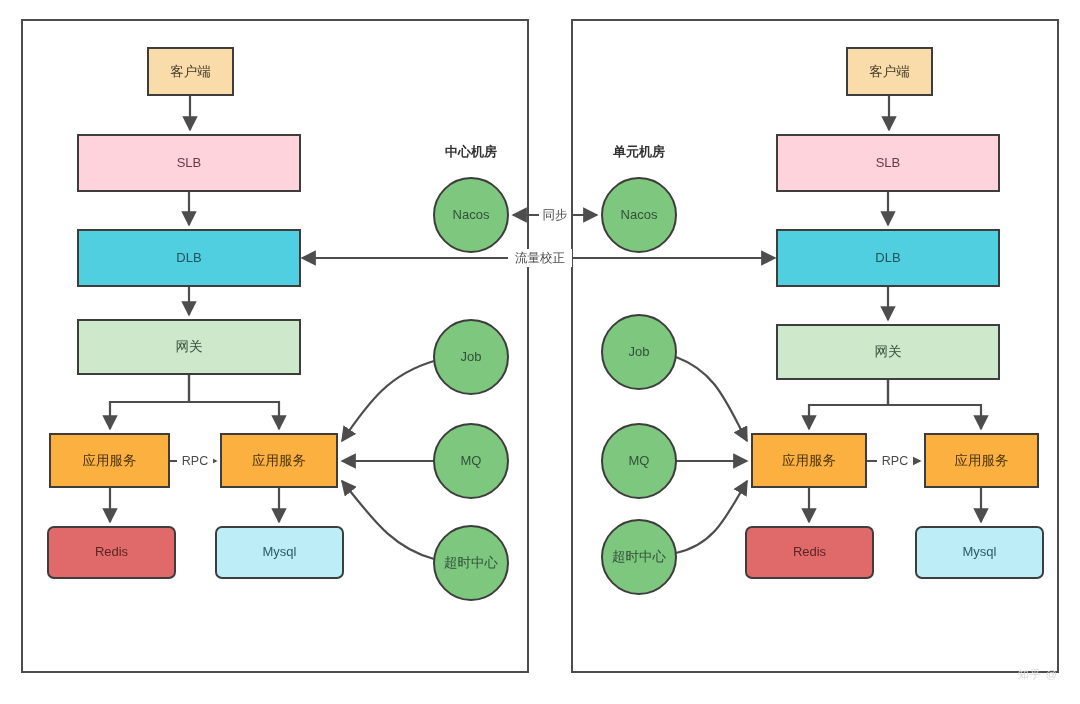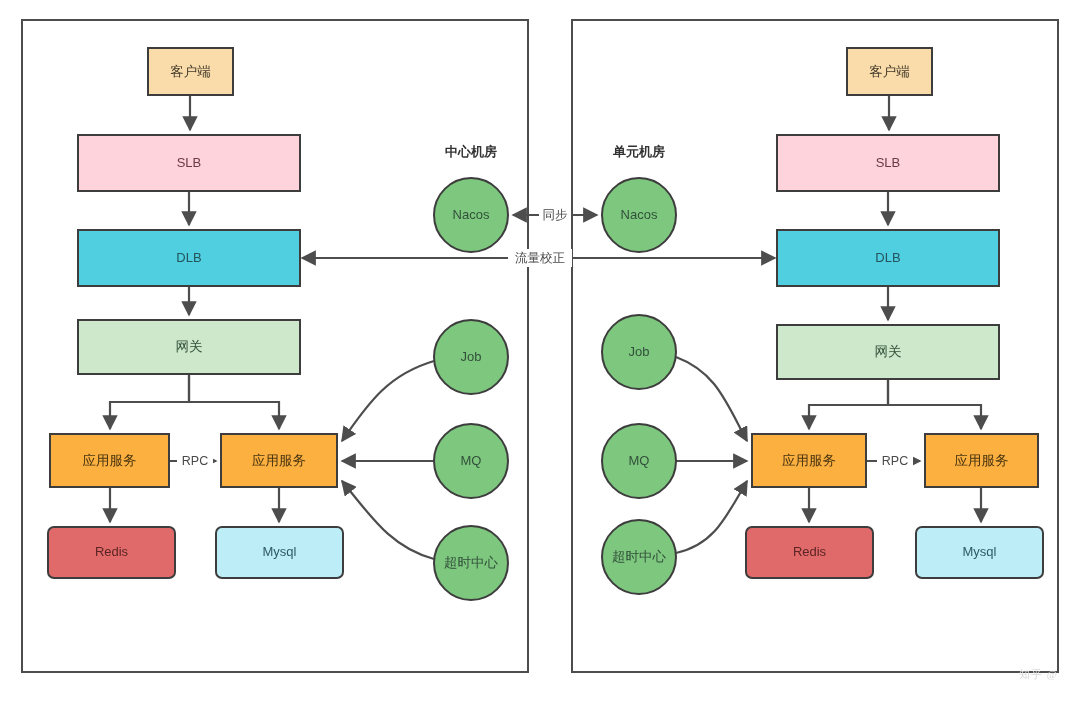--- a/index.html
+++ b/index.html
@@ -67,21 +67,21 @@
     text-anchor: middle;
     dominant-baseline: middle;
   }
   .edge-label-bg {
     fill: #ffffff;
   }
   .watermark {
     position: absolute;
     right: 22px;
     bottom: 22px;
-    font-family: Liberation Serif, serif;
+    font-family: Liberation Sans, sans-serif;
     font-size: 11px;
     color: #d8d8d8;
     letter-spacing: 1px;
     user-select: none;
   }
 </style>
 </head>
 <body>
 
 <div id="diagram-root">

